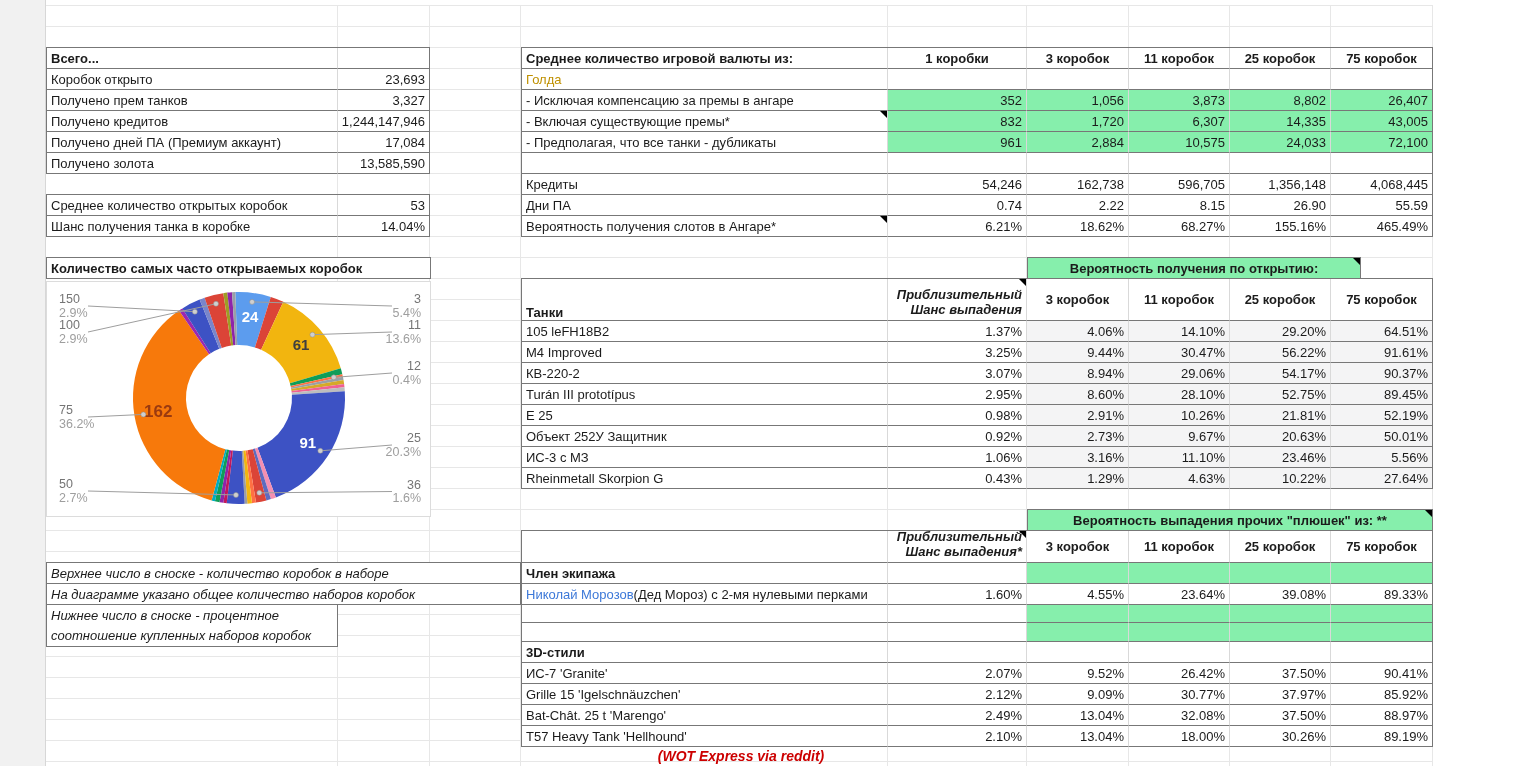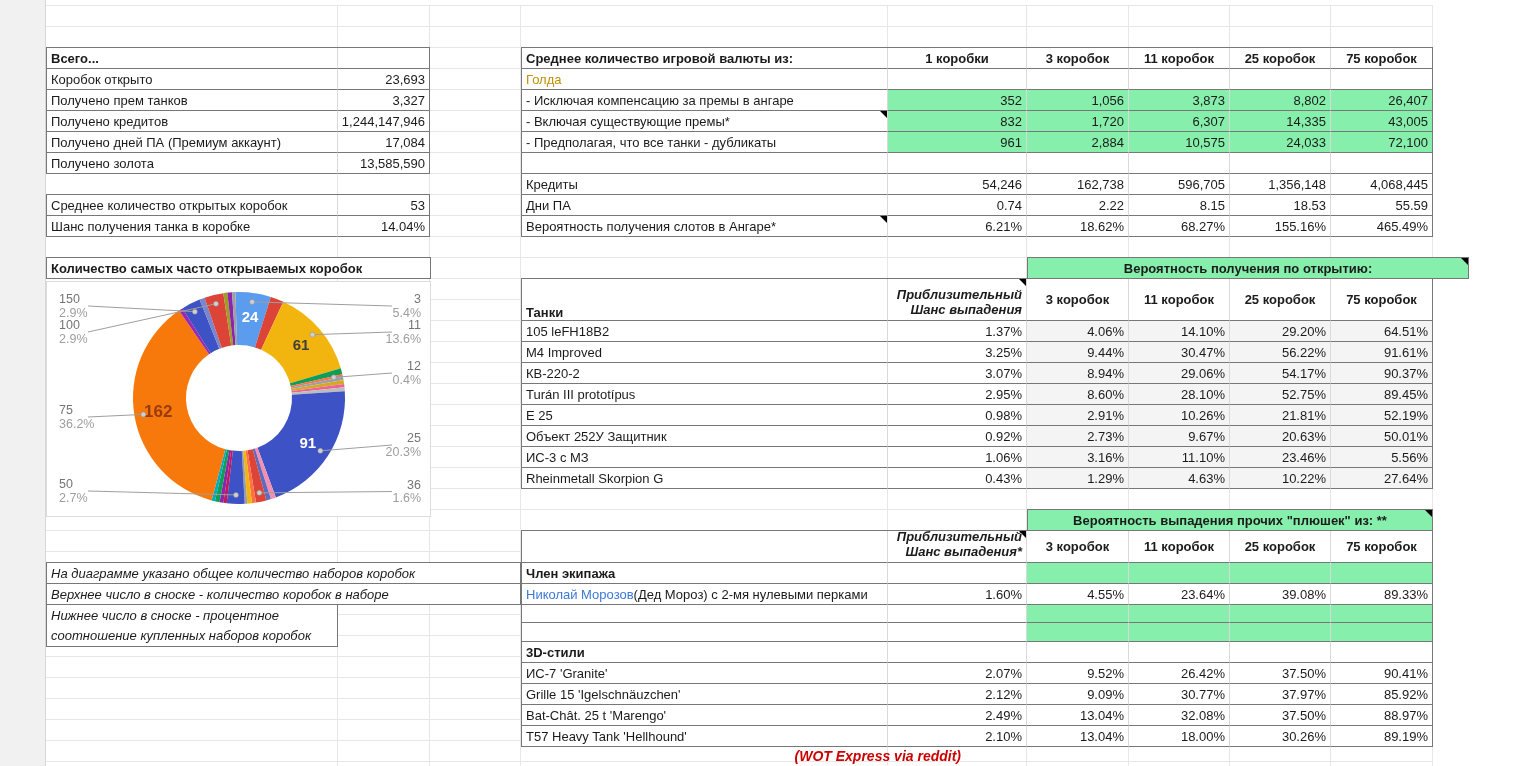--- a/index.html
+++ b/index.html
@@ -108,21 +108,21 @@
     <div class="c">Кредиты</div>
     <div class="c val">54,246</div>
     <div class="c val">162,738</div>
     <div class="c val">596,705</div>
     <div class="c val">1,356,148</div>
     <div class="c val lastcol">4,068,445</div>
     <div class="c">Дни ПА</div>
     <div class="c val">0.74</div>
     <div class="c val">2.22</div>
     <div class="c val">8.15</div>
-    <div class="c val">18.53</div>
+    <div class="c val">26.90</div>
     <div class="c val lastcol">55.59</div>
     <div class="c note">Вероятность получения слотов в Ангаре*</div>
     <div class="c val">6.21%</div>
     <div class="c val">18.62%</div>
     <div class="c val">68.27%</div>
     <div class="c val">155.16%</div>
     <div class="c val lastcol">465.49%</div>
   </div>
 
   <div class="block hcell b" style="left:46px;top:257px;width:385px;height:22px;padding:0 4px">Количество самых часто открываемых коробок</div>
@@ -197,21 +197,21 @@
           <text x="12" y="17" fill="#757575" font-size="12.5" text-anchor="start" dominant-baseline="central" font-family="&quot;Liberation Sans&quot;,sans-serif">150</text>
           <text x="12" y="31" fill="#9e9e9e" font-size="12.5" text-anchor="start" dominant-baseline="central" font-family="&quot;Liberation Sans&quot;,sans-serif">2.9%</text>
           <line x1="41" y1="50" x2="168.98813623729245" y2="21.769144511117872" stroke="#9e9e9e" stroke-width="1"></line>
           <circle cx="168.98813623729245" cy="21.769144511117872" r="2.5" fill="#cfcfcf" stroke="#8a8a8a" stroke-width="0.5"></circle>
           <text x="12" y="43" fill="#757575" font-size="12.5" text-anchor="start" dominant-baseline="central" font-family="&quot;Liberation Sans&quot;,sans-serif">100</text>
           <text x="12" y="57" fill="#9e9e9e" font-size="12.5" text-anchor="start" dominant-baseline="central" font-family="&quot;Liberation Sans&quot;,sans-serif">2.9%</text>
         </g>
       </svg>
   </div>
 
-  <div class="block hcell ctr b shade note" style="left:1027px;top:257px;width:442px;height:22px;justify-content:center">Вероятность получения по открытию:</div>
+  <div class="block hcell ctr b shade note" style="left:1027px;top:257px;width:334px;height:22px;justify-content:center">Вероятность получения по открытию:</div>
 
   <div class="block tbl" style="left:521px;top:278px;width:912px;height:211px;grid-template-columns:366px 139px 102px 101px 101px 1fr;grid-template-rows:42px repeat(8,21px)">
     <div class="c b bottoml">Танки</div>
     <div class="c twol i b note">
         <span>Приблизительный</span>
         <span>Шанс выпадения</span>
       </div>
     <div class="c ctr b">3 коробок</div>
     <div class="c ctr b">11 коробок</div>
     <div class="c ctr b">25 коробок</div>
@@ -331,21 +331,21 @@
       <div class="c val lastcol">88.97%</div>
     <div class="c">T57 Heavy Tank 'Hellhound'</div>
       <div class="c val">2.10%</div>
       <div class="c val">13.04%</div>
       <div class="c val">18.00%</div>
       <div class="c val">30.26%</div>
       <div class="c val lastcol">89.19%</div>
   </div>
 
   <div class="block tbl" style="left:46px;top:562px;width:475px;height:43px;grid-template-columns:1fr;grid-template-rows:repeat(2,21px)">
+    <div class="c i lastcol">Верхнее число в сноске - количество коробок в наборе</div>
     <div class="c i lastcol">На диаграмме указано общее количество наборов коробок</div>
-    <div class="c i lastcol">Верхнее число в сноске - количество коробок в наборе</div>
   </div>
   <div class="block tbl" style="left:46px;top:604px;width:292px;height:43px;grid-template-columns:1fr;grid-template-rows:42px">
     <div class="c i lastcol wrap">Нижнее число в сноске - процентное соотношение купленных наборов коробок</div>
   </div>
 
-  <div class="block b i" id="footer" style="left:521px;top:748px;width:440px;text-align:right;background:transparent;font-size:14px">(WOT Express via reddit)</div>
+  <div class="block b i" id="footer" style="left:521px;top:748px;width:440px;text-align:center;background:transparent;font-size:14px">(WOT Express via reddit)</div>
 </div>
 
 </body></html>

